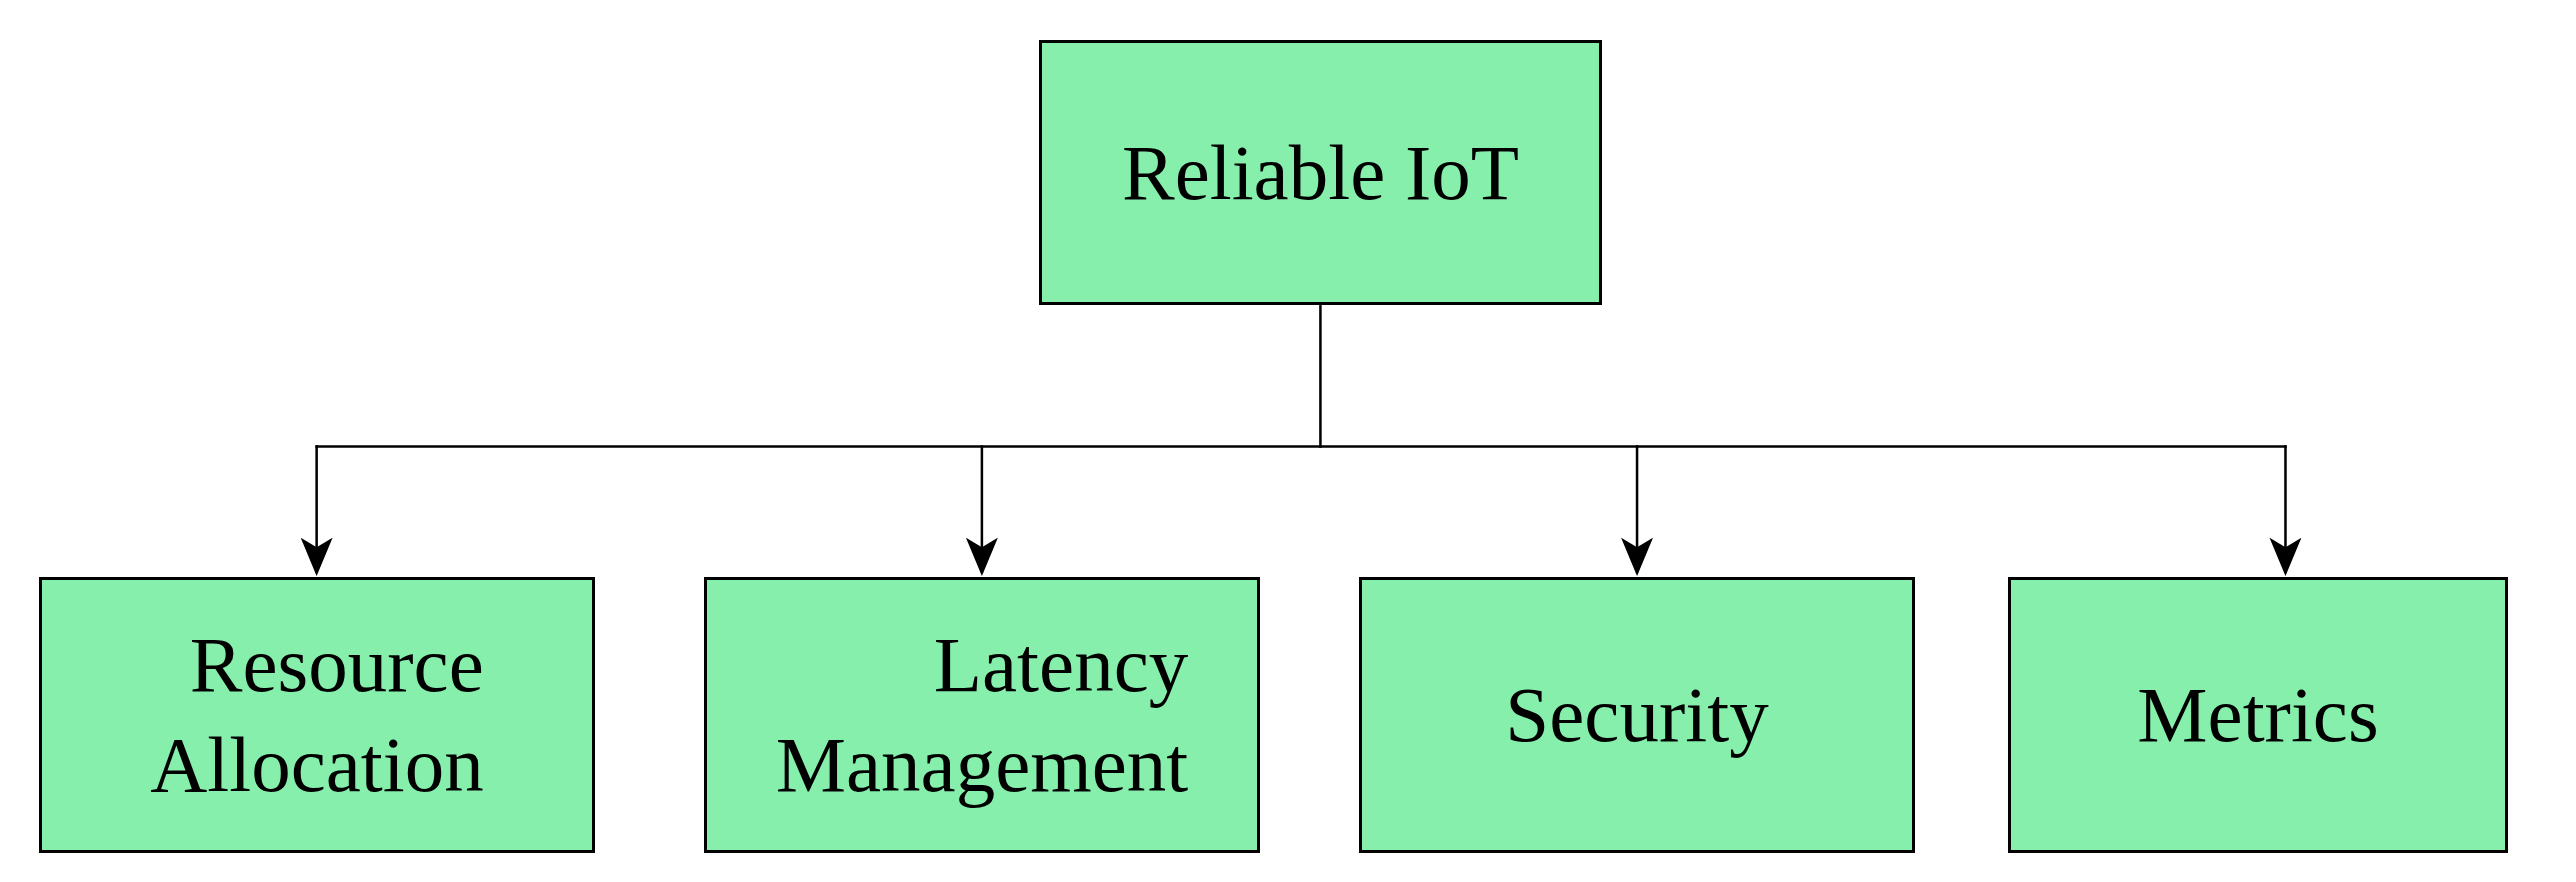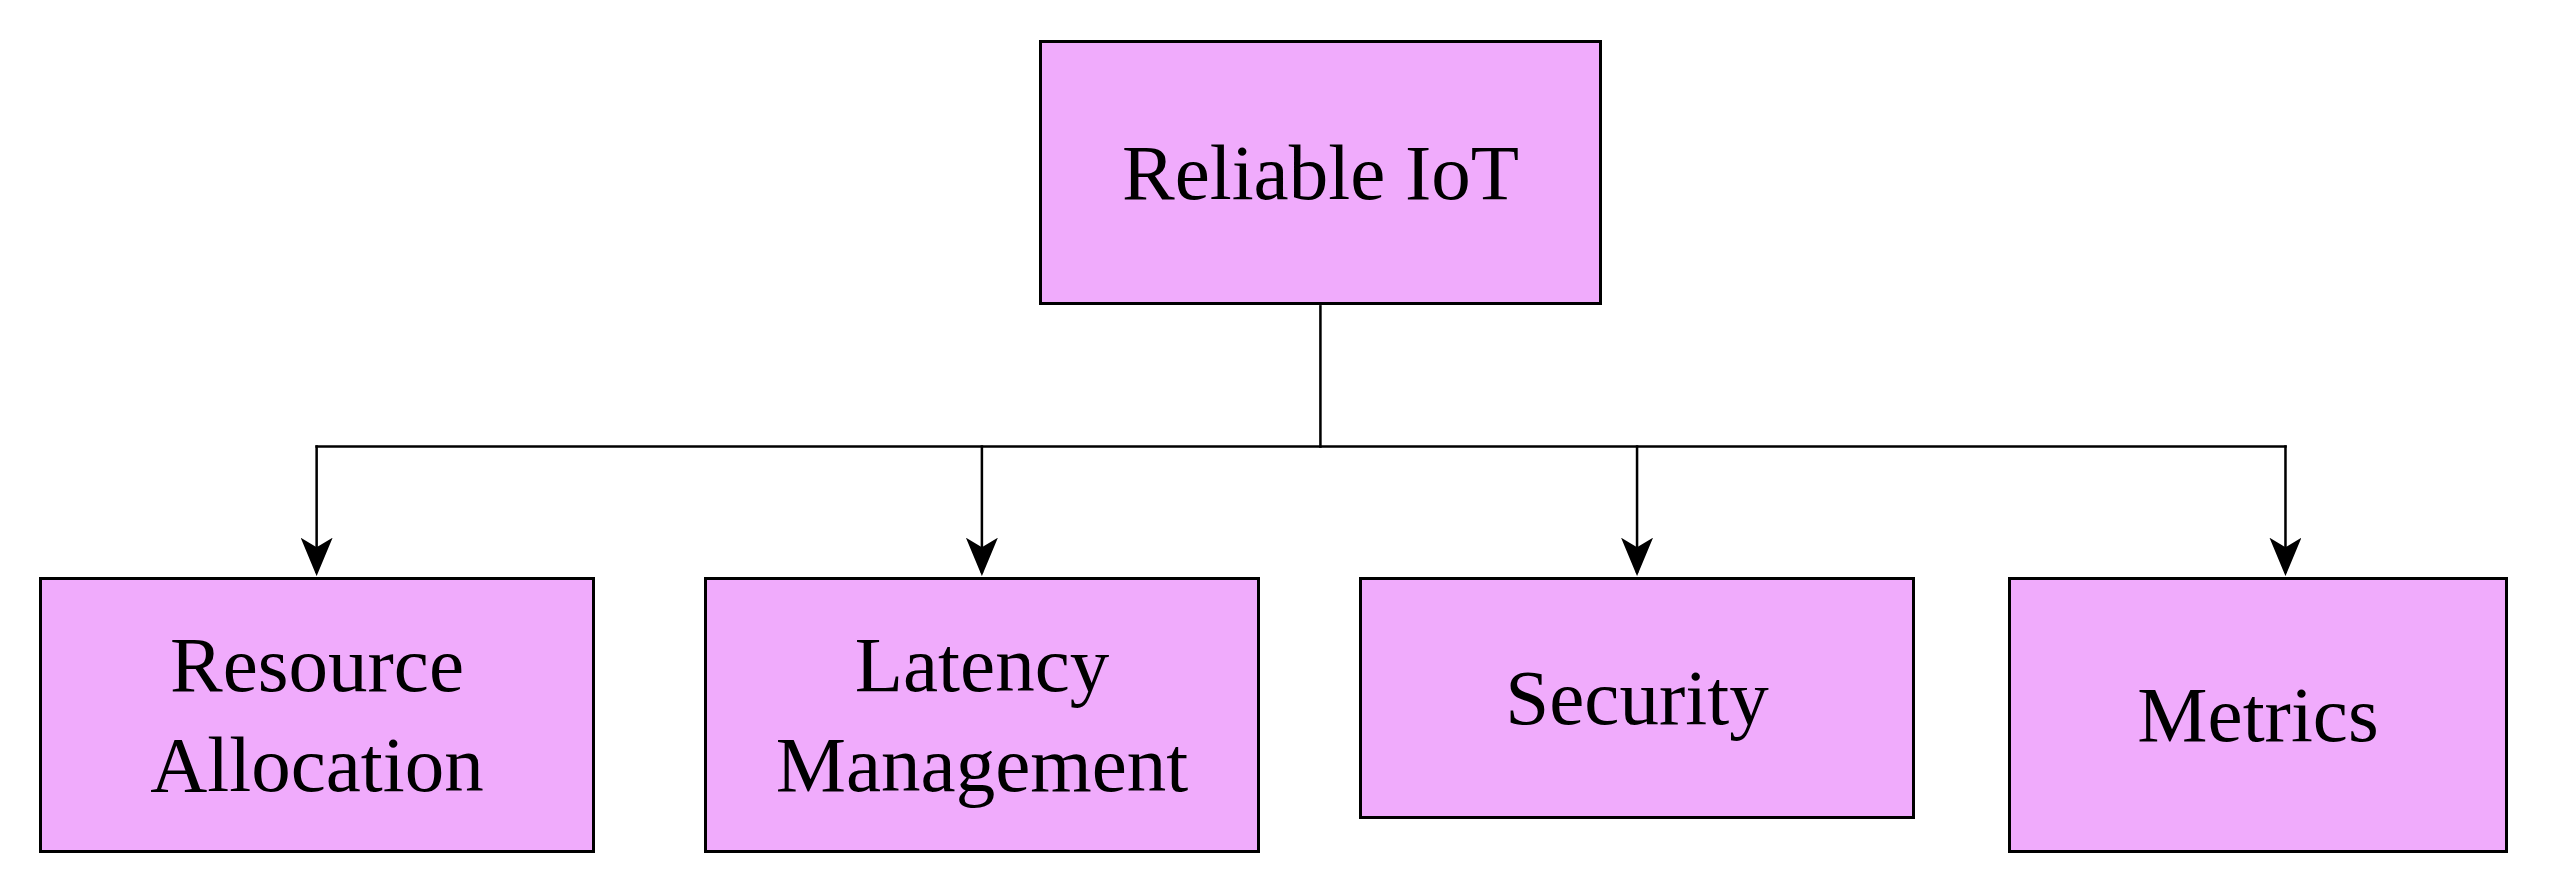--- a/index.html
+++ b/index.html
@@ -23,35 +23,35 @@
     height: 883px;
   }
   .edge {
     stroke: #000000;
     stroke-width: 3;
     fill: none;
   }
   .node {
     position: absolute;
     box-sizing: border-box;
-    background: #f0abfc;
+    background: #86efac;
     border: 3.4px solid #000000;
     display: flex;
     align-items: center;
     justify-content: center;
-    text-align: center;
+    text-align: right;
     color: #000000;
     font-size: 79px;
     line-height: 1.26;
     white-space: pre-line;
   }
   .node-root   { left: 1039px; top: 40px;  width: 563px; height: 265px; }
   .node-child1 { left: 39px;   top: 577px; width: 556px; height: 276px; }
   .node-child2 { left: 704px;  top: 577px; width: 556px; height: 276px; }
-  .node-child3 { left: 1359px; top: 577px; width: 556px; height: 242px; }
+  .node-child3 { left: 1359px; top: 577px; width: 556px; height: 276px; }
   .node-child4 { left: 2008px; top: 577px; width: 500px; height: 276px; }
 </style>
 </head>
 <body>
 
 <div class="canvas">
 
   <svg class="connectors" viewBox="0 0 3059 1048" xmlns="http://www.w3.org/2000/svg">
     <defs>
       <marker id="arrowhead" viewBox="0 0 12 10" refX="11" refY="5" markerUnits="userSpaceOnUse" markerWidth="46" markerHeight="38" orient="auto">

